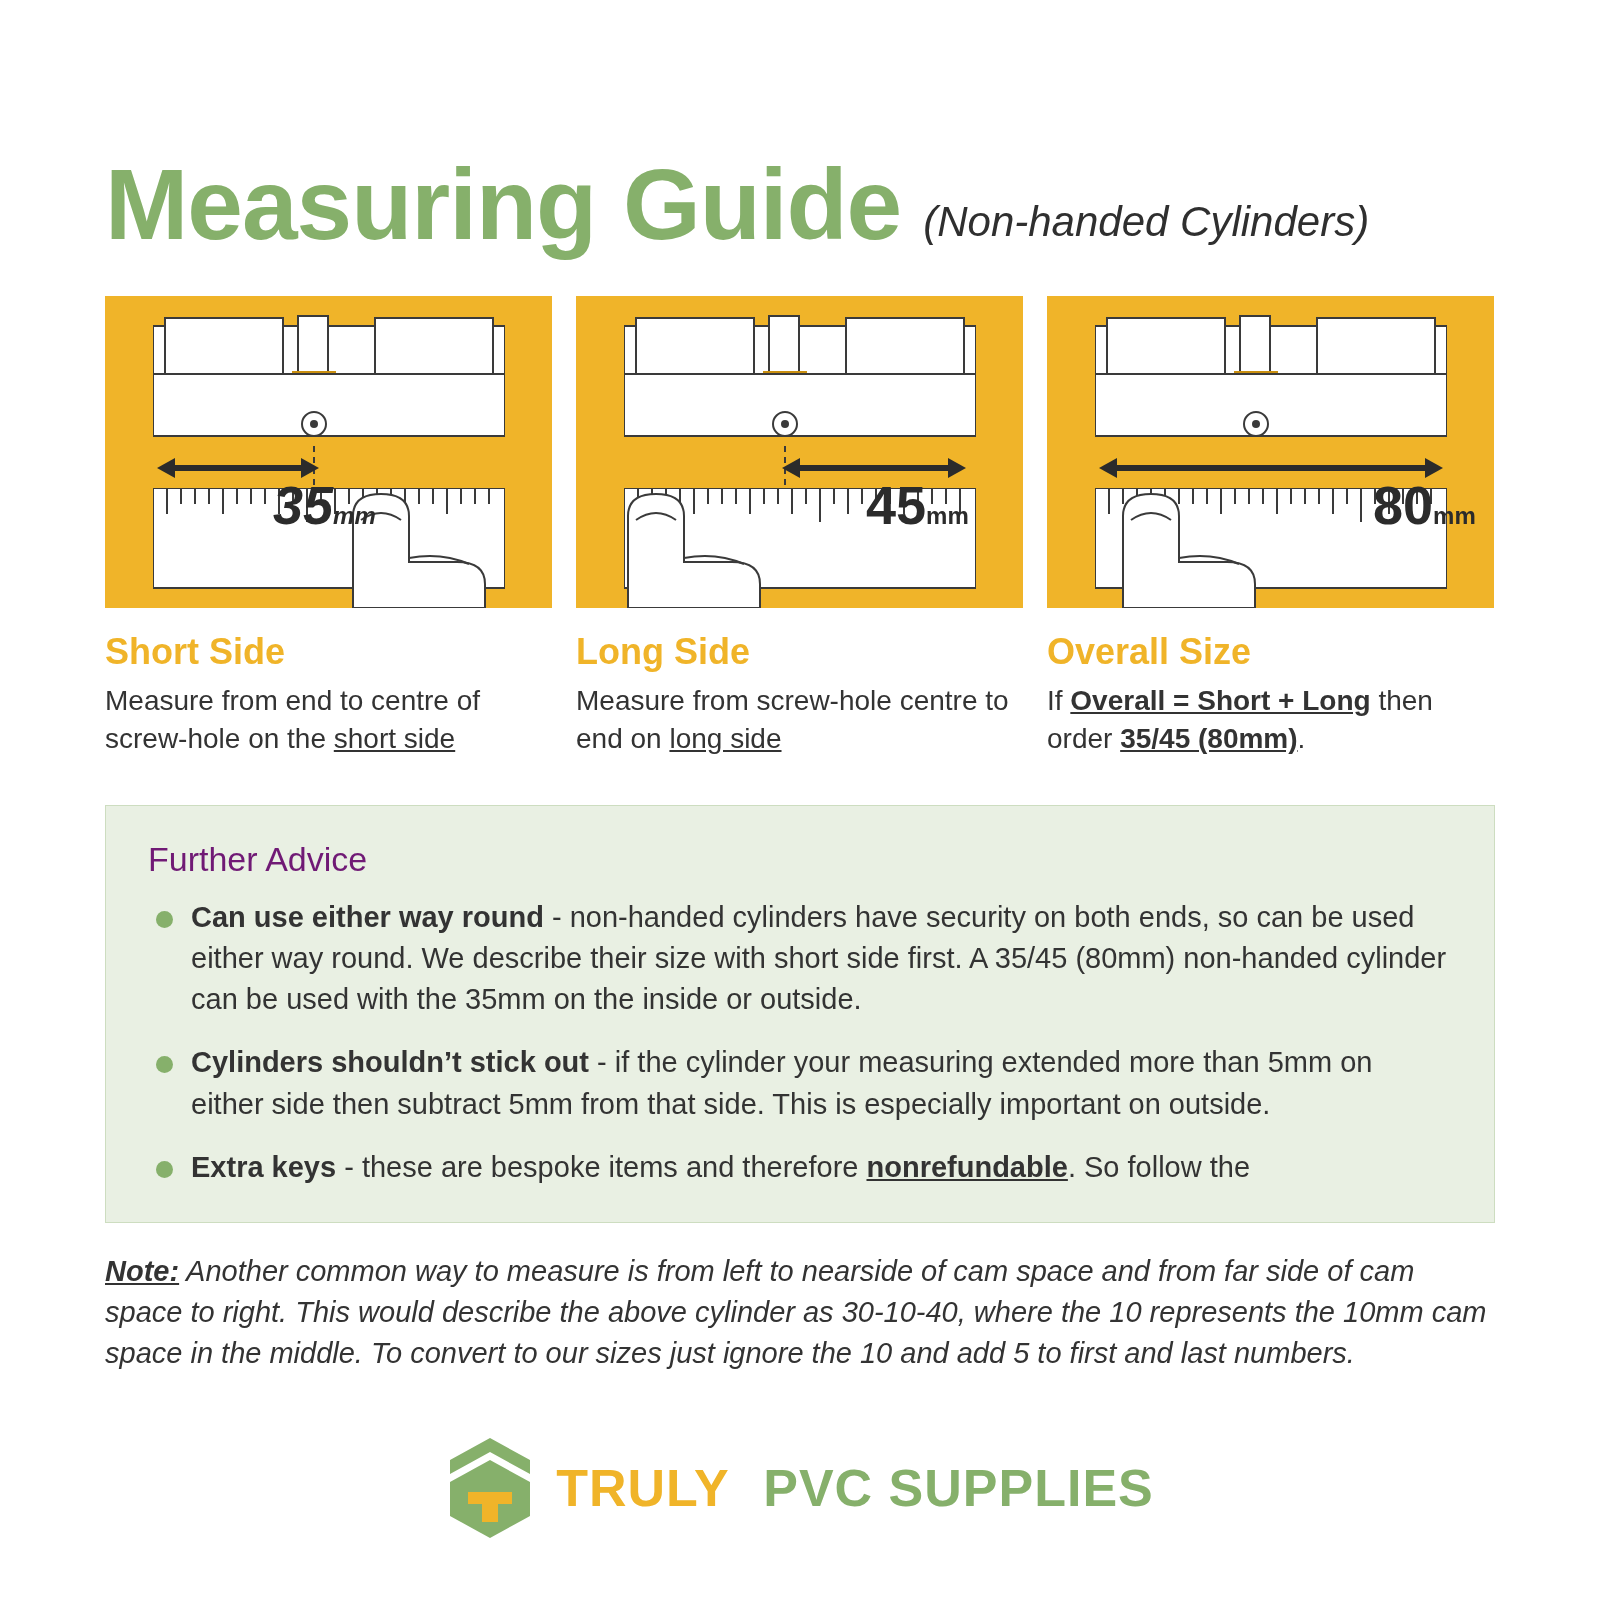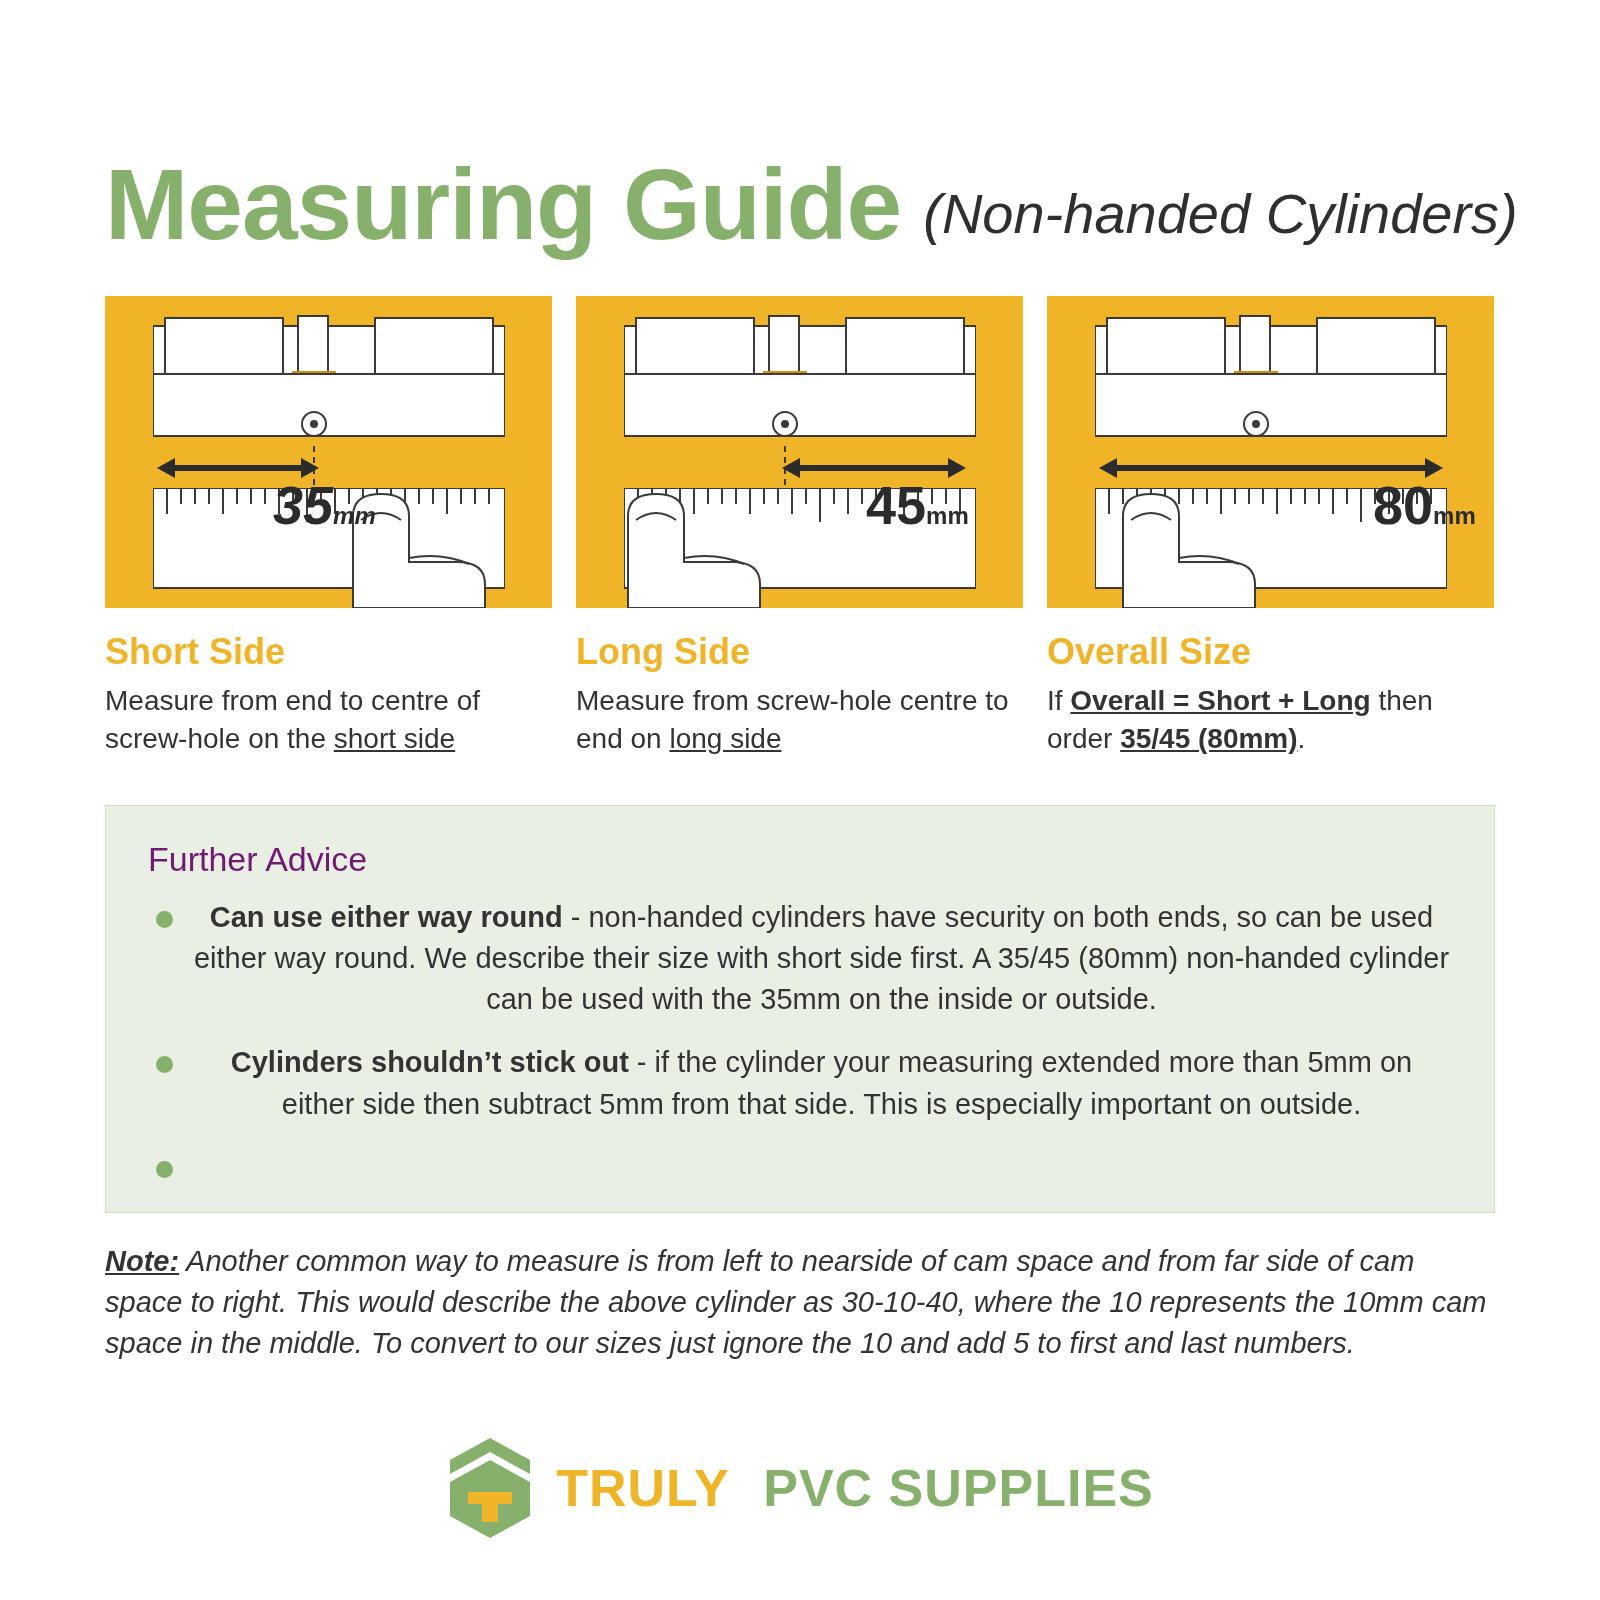--- a/index.html
+++ b/index.html
@@ -31,21 +31,21 @@
   }
   .title {
     font-size: 100px;
     font-weight: bold;
     color: #86b06b;
     letter-spacing: -1px;
     line-height: 1;
     white-space: nowrap;
   }
   .subtitle {
-    font-size: 56px;
+    font-size: 42px;
     font-style: italic;
     color: #2f2f2f;
     margin-left: 22px;
     padding-bottom: 8px;
     white-space: nowrap;
   }
 
   
   .panels {
     display: flex;
@@ -147,21 +147,20 @@
     height: 17px;
     border-radius: 50%;
     background: #86b06b;
     flex: 0 0 auto;
     margin: 14px 18px 0 8px;
   }
   .advice-body {
     font-size: 29px;
     line-height: 1.42;
     color: #333333;
-    text-align: center;
   }
   .advice-body b { font-weight: bold; }
   .advice-body u { text-decoration: underline; font-weight: bold; }
 
   
   .note {
     margin-top: 28px;
     width: 1390px;
     font-size: 29px;
     font-style: italic;
@@ -390,20 +389,21 @@
       <div class="advice-item">
         <span class="bullet"></span>
         <div class="advice-body"><b>Can use either way round</b> - non-handed cylinders have security on both ends, so can be used either way round. We describe their size with short side first. A 35/45 (80mm) non-handed cylinder can be used with the 35mm on the inside or outside.</div>
       </div>
       <div class="advice-item">
         <span class="bullet"></span>
         <div class="advice-body"><b>Cylinders shouldn’t stick out</b> - if the cylinder your measuring extended more than 5mm on either side then subtract 5mm from that side. This is especially important on outside.</div>
       </div>
       <div class="advice-item">
         <span class="bullet"></span>
+        <div class="advice-body"><b>Extra keys</b> - these are bespoke items and therefore <u>nonrefundable</u>. So follow the</div>
       </div>
     </div>
   </div>
 
   <div class="note">
     <span class="lbl">Note:</span><span> Another common way to measure is from left to nearside of cam space and from far side of cam space to right. This would describe the above cylinder as 30-10-40, where the 10 represents the 10mm cam space in the middle. To convert to our sizes just ignore the 10 and add 5 to first and last numbers.</span>
   </div>
 
   <div class="logo-row">
     <svg class="logo-mark" viewBox="0 0 88 108">

